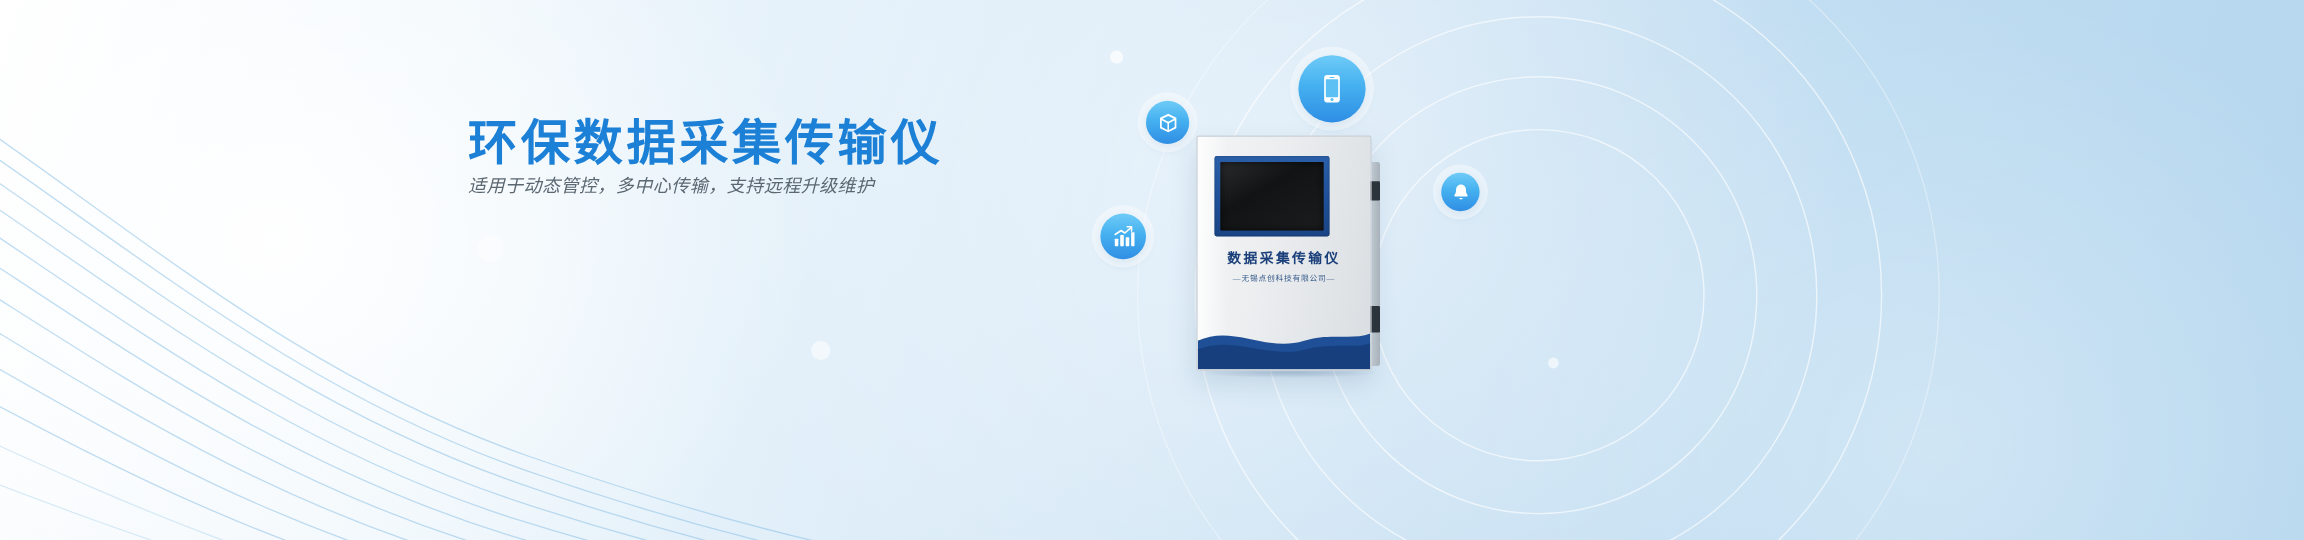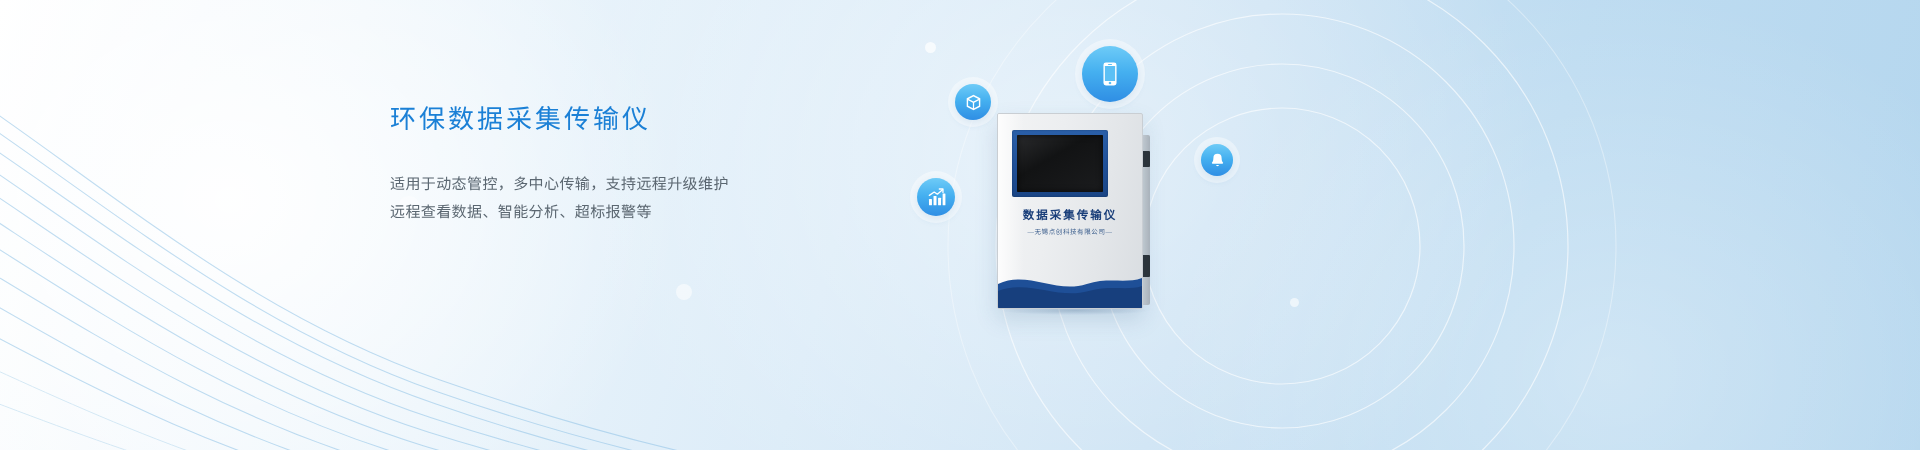--- a/index.html
+++ b/index.html
@@ -26,25 +26,25 @@
   .swoosh{position:absolute;left:-60px;bottom:-40px;width:820px;height:430px;pointer-events:none;}
   .swoosh svg{display:block;width:100%;height:100%;}
 
   
   .rings{position:absolute;left:830px;top:-180px;width:820px;height:820px;pointer-events:none;}
   .rings svg{display:block;width:100%;height:100%;}
 
   
   .copy{position:absolute;left:390px;top:96px;width:560px;}
   .copy h1{
-    margin:0;padding:0;font-weight:400;
-    font-size:26px;line-height:46px;letter-spacing:3px;
+    margin:0;padding:0;font-weight:700;
+    font-size:41px;line-height:46px;letter-spacing:3px;
     color:#1b80d6;white-space:nowrap;
   }
-  .copy .lines{margin-top:28px;}
+  .copy .lines{font-style:italic;}
   .copy .line{
     font-size:15px;line-height:27.5px;letter-spacing:.4px;
     color:#5b6771;white-space:nowrap;
   }
 
   
   .fic{position:absolute;border-radius:50%;
     display:flex;align-items:center;justify-content:center;
     background:linear-gradient(180deg,#6ecbf7 0%,#45b0f0 46%,#2f8ee4 100%);
     box-shadow:0 0 0 7px rgba(255,255,255,.42), 0 3px 9px rgba(40,110,170,.22);
@@ -157,21 +157,20 @@
 
   <span class="bub b1"></span>
   <span class="bub b2"></span>
   <span class="bub b3"></span>
   <span class="bub b4"></span>
 
   <div class="copy">
     <h1>环保数据采集传输仪</h1>
     <div class="lines">
       <div class="line">适用于动态管控，多中心传输，支持远程升级维护</div>
-      <div class="line">远程查看数据、智能分析、超标报警等</div>
     </div>
   </div>
 
   <div class="fic fic-cube">
     <svg width="19" height="19" viewBox="0 0 24 24" aria-hidden="true">
       <path fill="#ffffff" d="M12 2.2 3.4 6.6v10.8L12 21.8l8.6-4.4V6.6L12 2.2Zm0 2.3 6.1 3.1-6.1 3.1-6.1-3.1 6.1-3.1ZM5.2 9.2l6 3v7.1l-6-3.1V9.2Zm7.6 10.1v-7.1l6-3v7l-6 3.1Z"></path>
     </svg>
   </div>
 
   <div class="fic fic-phone">

